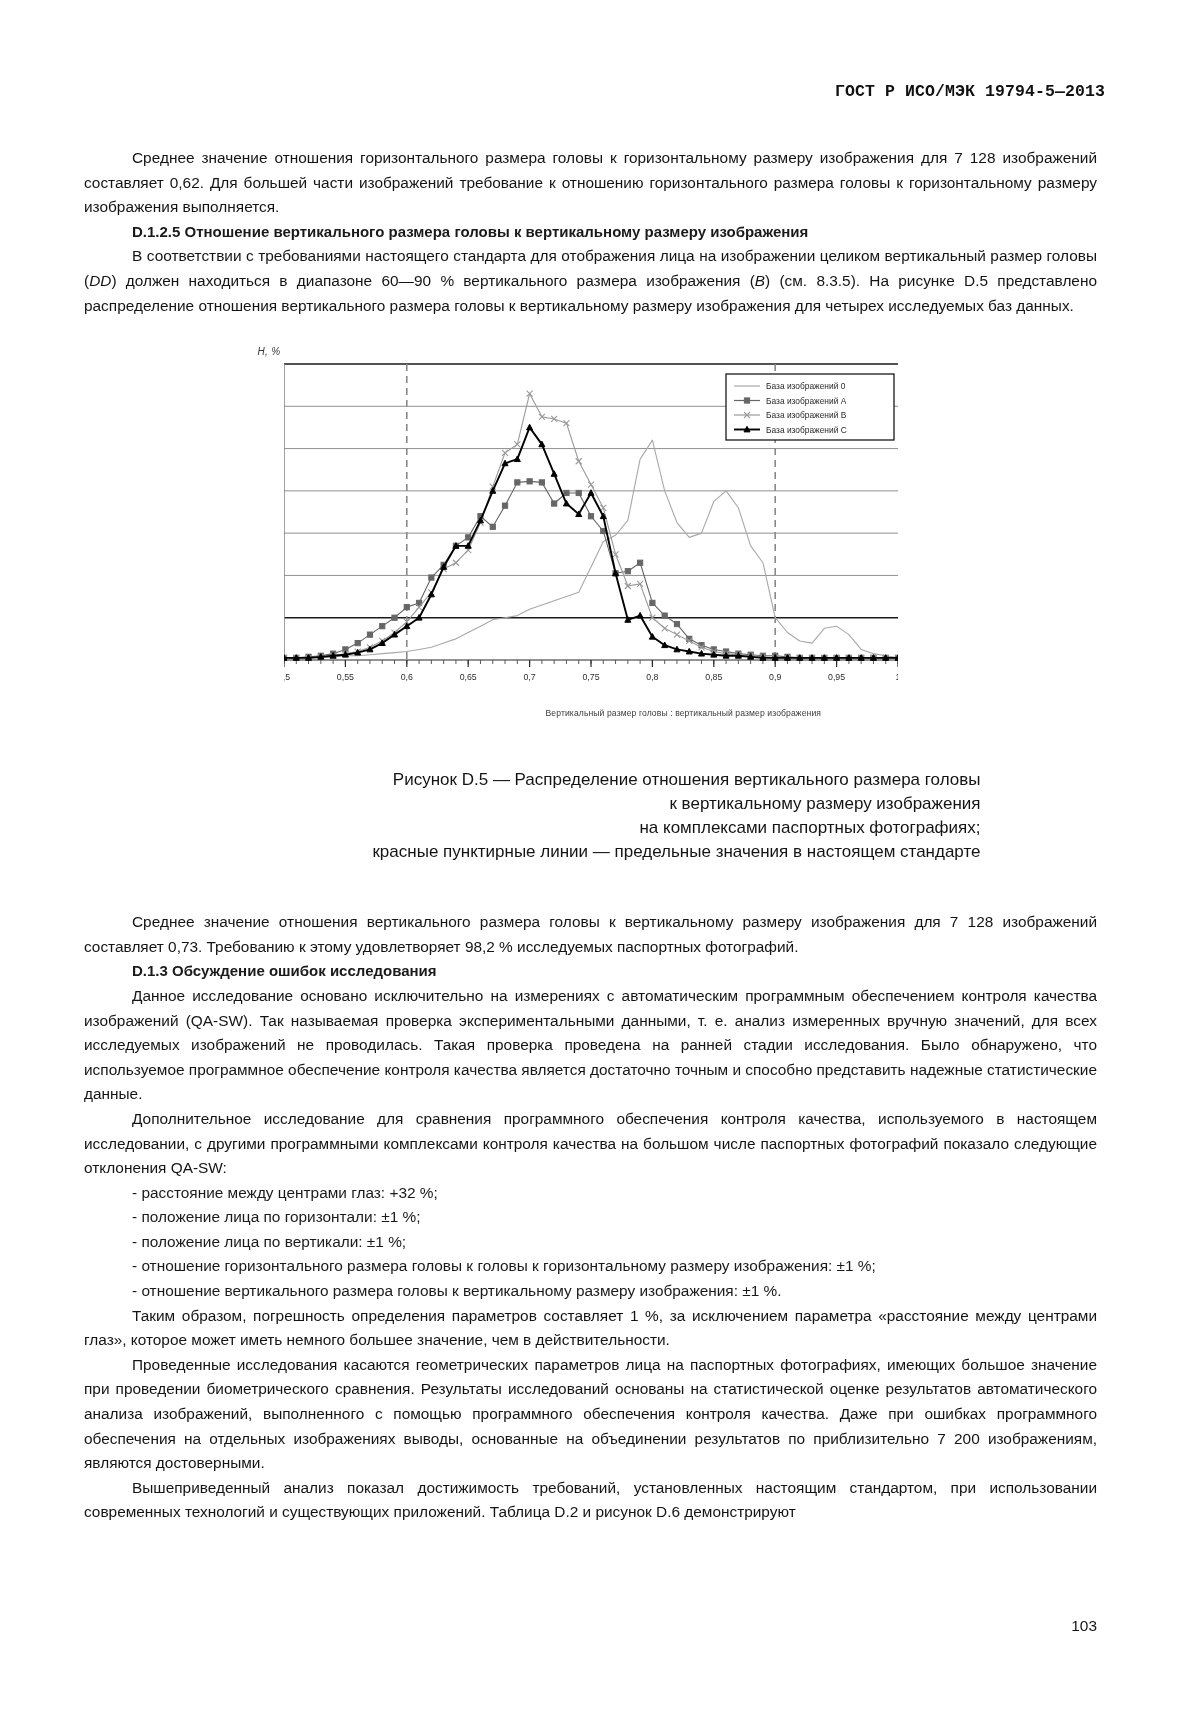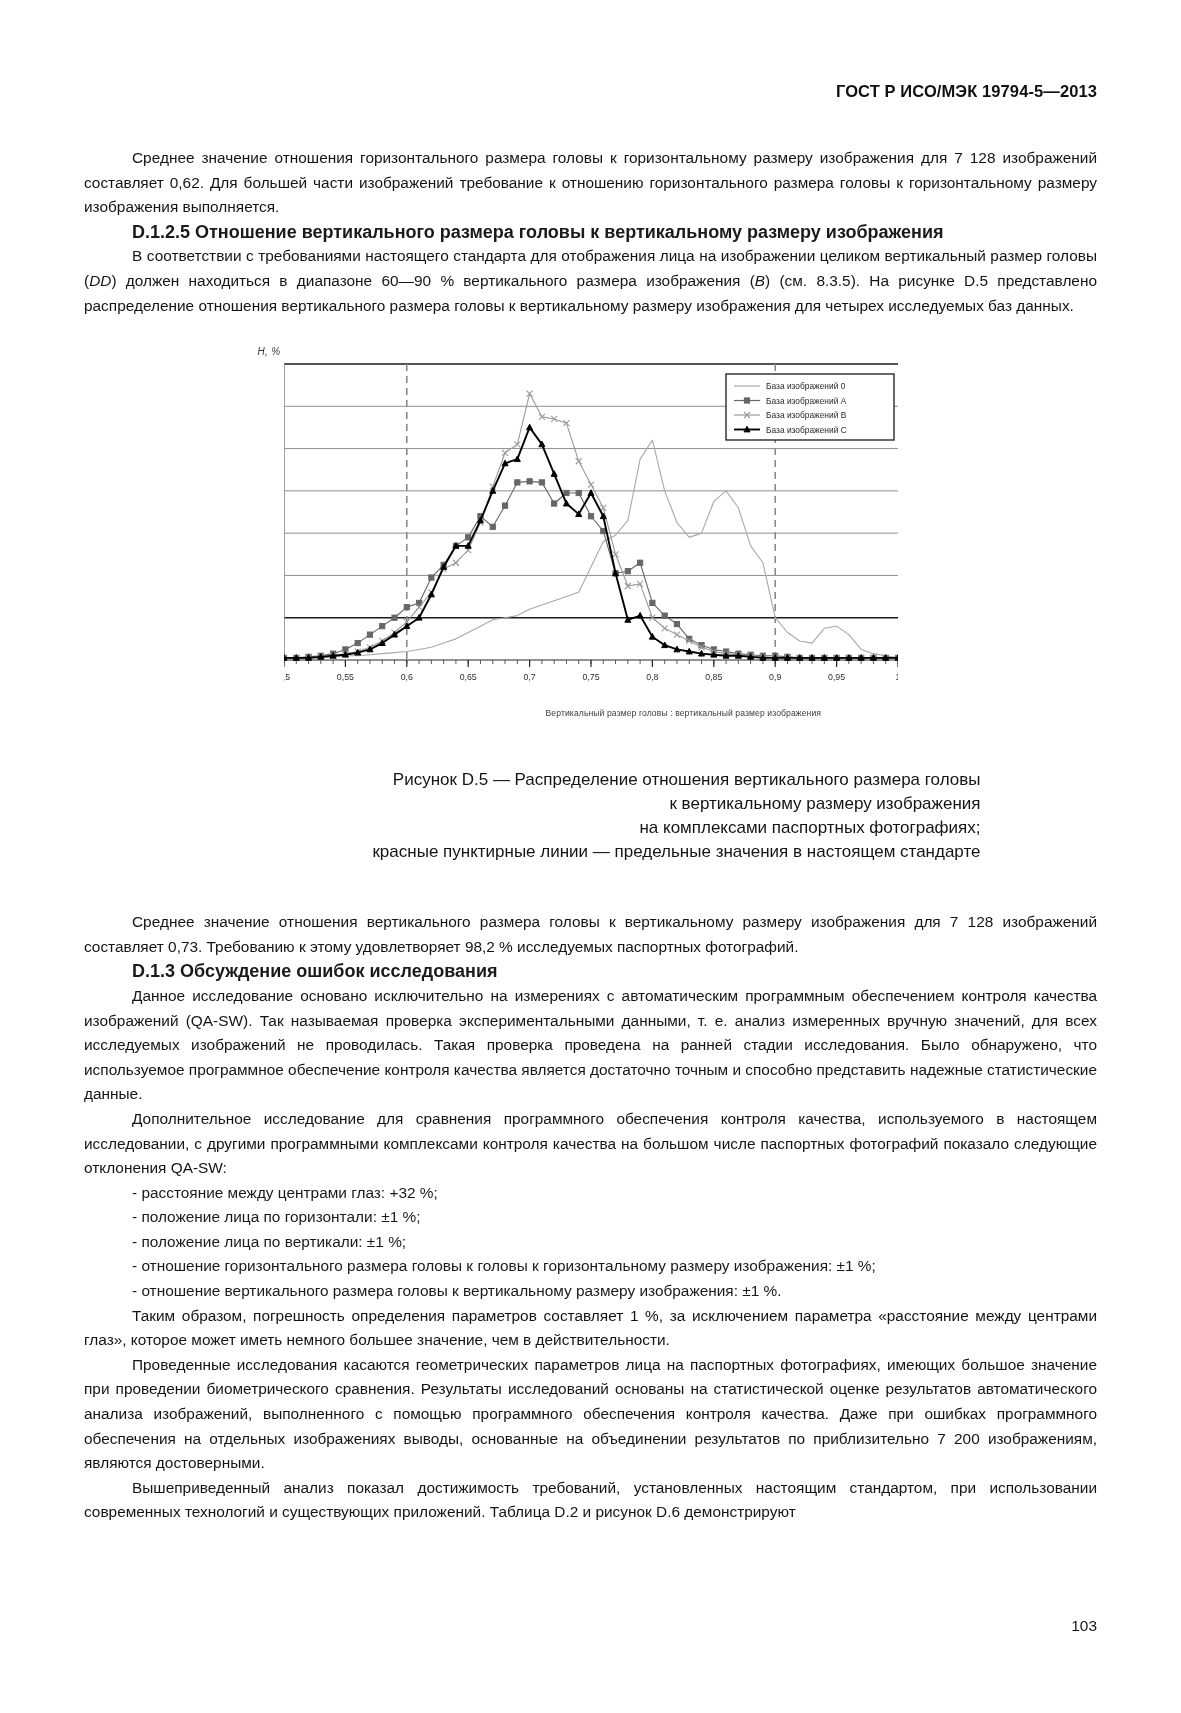--- a/index.html
+++ b/index.html
@@ -7,40 +7,41 @@
     width:1181px; height:1713px;
     background:#ffffff;
     font-family:"Liberation Sans", sans-serif;
     color:#1a1a1a;
     position:relative;
     overflow:hidden;
   }
   .page { position:relative; width:1181px; height:1713px; padding:0; box-sizing:border-box; }
 
   .header {
-    position:absolute; top:82px; right:84px;
+    position:absolute; top:82px; right:76px;
     font-size:16.5px; font-weight:bold; letter-spacing:0.1px;
     color:#111;
+    font-family:Liberation Mono, monospace;
   }
 
   .content { position:absolute; left:84px; top:146px; width:1013px; }
 
   p.para {
     margin:0 0 0 0;
     font-size:15.4px;
     line-height:24.6px;
     text-align:justify;
     text-justify:inter-word;
     color:#141414;
   }
   p.para.indent { text-indent:48px; }
   .ital { font-style:italic; }
 
   .heading {
-    font-size:18px; line-height:24.6px; font-weight:bold;
+    font-size:15px; line-height:24.6px; font-weight:bold;
     text-indent:48px; margin:0;
   }
 
   
   .figure { margin:26px 0 0 0; }
   .chart-wrap {
     position:relative;
     width:690px; height:390px;
     margin:0 auto;
   }

